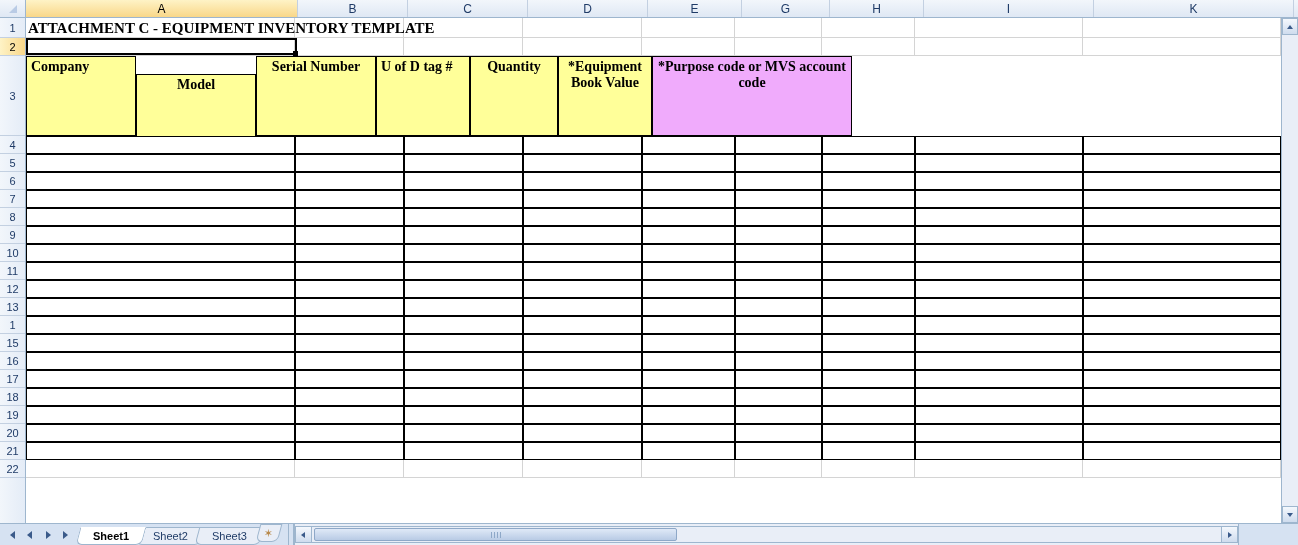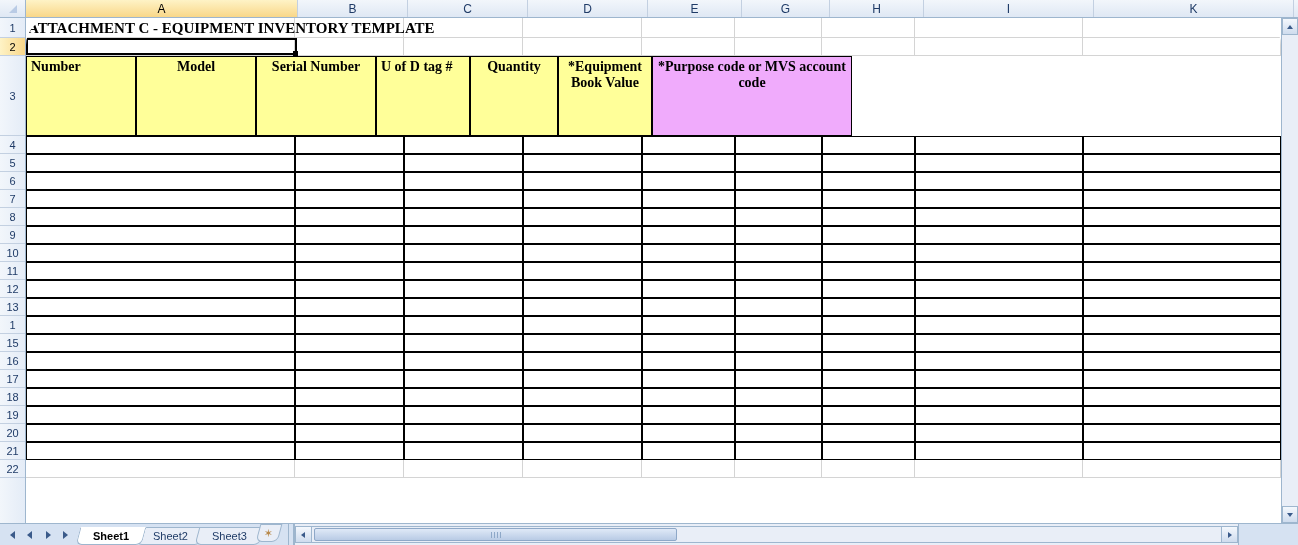--- a/index.html
+++ b/index.html
@@ -70,21 +70,20 @@
     font-size: 11px;
   }
   .rhead.sel {
     background: linear-gradient(to right, #fef3c6, #f9d789);
     color: #000;
   }
   .cells {
     position: relative;
     flex: 1;
     overflow: hidden;
-    border-radius: 27px;
   }
   .row {
     display: flex;
     position: relative;
   }
   .cell {
     border-right: 1px solid #d4d4d4;
     border-bottom: 1px solid #d4d4d4;
     overflow: hidden;
     white-space: nowrap;
@@ -335,22 +334,22 @@
           <div class="cell" style="width: 110px; height: 18px;"></div>
           <div class="cell" style="width: 120px; height: 18px;"></div>
           <div class="cell" style="width: 120px; height: 18px;"></div>
           <div class="cell" style="width: 94px; height: 18px;"></div>
           <div class="cell" style="width: 88px; height: 18px;"></div>
           <div class="cell" style="width: 94px; height: 18px;"></div>
           <div class="cell" style="width: 170px; height: 18px;"></div>
           <div class="cell" style="width: 200px; height: 18px;"></div>
         </div>
         <div class="row" style="height: 80px;">
-          <div class="hdrcell left" style="width: 110px; height: 80px; background: rgb(255, 255, 153);">Number</div>
-          <div class="hdrcell center" style="width: 120px; height: 80px; background: rgb(255, 255, 153);">Model</div>
+          <div class="hdrcell left" style="width: 110px; height: 80px; background: rgb(255, 255, 153);">Company</div>
+          <div class="hdrcell center" style="width: 120px; height: 80px; background: rgb(255, 255, 153); margin-top: 18px;">Model</div>
           <div class="hdrcell center" style="width: 120px; height: 80px; background: rgb(255, 255, 153);">Serial Number</div>
           <div class="hdrcell left" style="width: 94px; height: 80px; background: rgb(255, 255, 153);">U of D tag #</div>
           <div class="hdrcell center" style="width: 88px; height: 80px; background: rgb(255, 255, 153);">Quantity</div>
           <div class="hdrcell center" style="width: 94px; height: 80px; background: rgb(255, 255, 153);">*Equipment Book Value</div>
           <div class="hdrcell center" style="width: 200px; height: 80px; background: #f0abfc;">*Purpose code or MVS account code</div>
         </div>
         <div class="row" style="height: 18px;">
           <div class="datacell" style="width: 272px; height: 18px;"></div>
           <div class="datacell" style="width: 110px; height: 18px;"></div>
           <div class="datacell" style="width: 120px; height: 18px;"></div>

